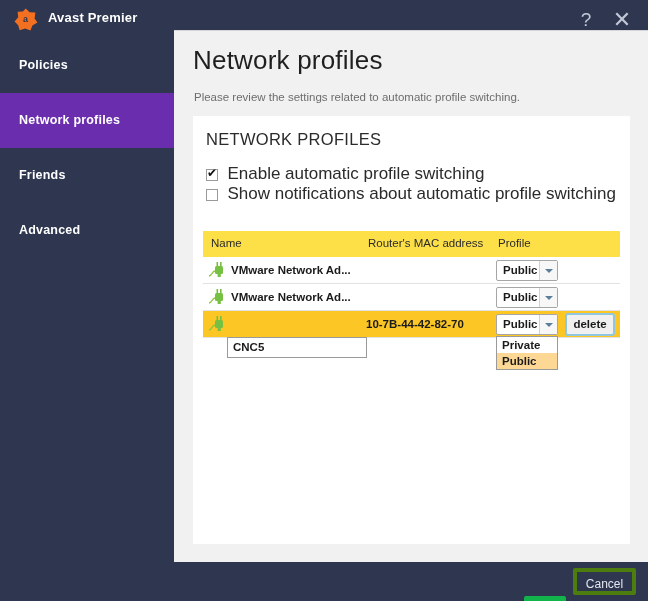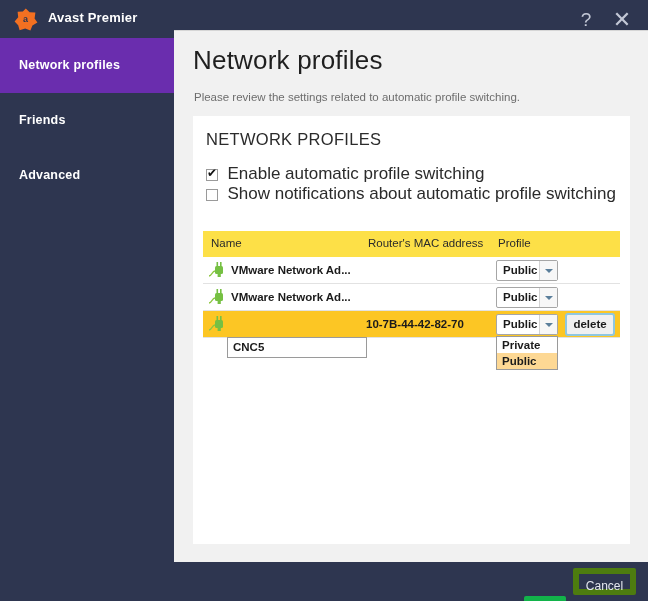--- a/index.html
+++ b/index.html
@@ -271,21 +271,21 @@
     text-align: center;
     line-height: 27px;
     border-radius: 2px;
     cursor: pointer;
     margin-top: 28px;
   }
   #cancel-btn {
     position: absolute; right: 12px; top: 6px;
     width: 63px; height: 27px;
     background: transparent;
-    border: 6px solid #4d7c0f;
+    border: 4px solid #4d7c0f;
     color: #e3e6ee;
     font-size: 12px;
     text-align: center;
     line-height: 25px;
     border-radius: 2px;
     cursor: pointer;
   }
 </style>
 </head>
 <body>
@@ -296,20 +296,23 @@
     <svg id="app-logo" viewBox="0 0 24 23">
       <path d="M11.8 0.6 L15.6 4.2 L21.4 4.6 L20.6 10.4 L23.4 14.6 L18.4 17.6 L16.4 22.4 L11.2 20.6 L5.6 22.2 L4.2 17.2 L0.6 13.4 L4.2 9.2 L3.6 3.8 L8.8 3.4 Z" fill="#f37021"></path>
       <text x="11.6" y="14.4" font-family="Liberation Sans, sans-serif" font-size="9" font-weight="bold" fill="#2e3650" text-anchor="middle">a</text>
     </svg>
     <div id="app-title">Avast Premier</div>
     <div id="help-btn" class="tb-btn">?</div>
     <div id="close-btn" class="tb-btn">✕</div>
   </div>
 
   <div id="sidebar">
+    <div class="side-item">
+      <span>Policies</span>
+    </div>
     <div class="side-item active">
       <span>Network profiles</span>
     </div>
     <div class="side-item">
       <span>Friends</span>
     </div>
     <div class="side-item">
       <span>Advanced</span>
     </div>
   </div>

